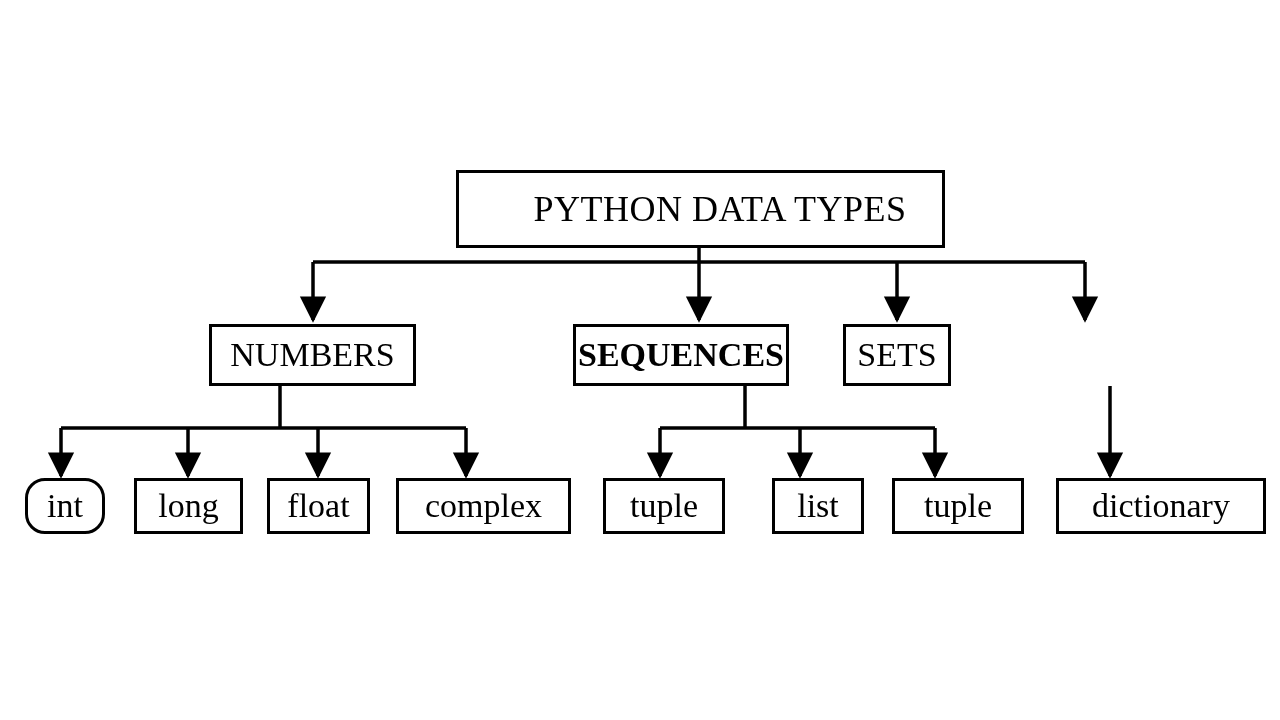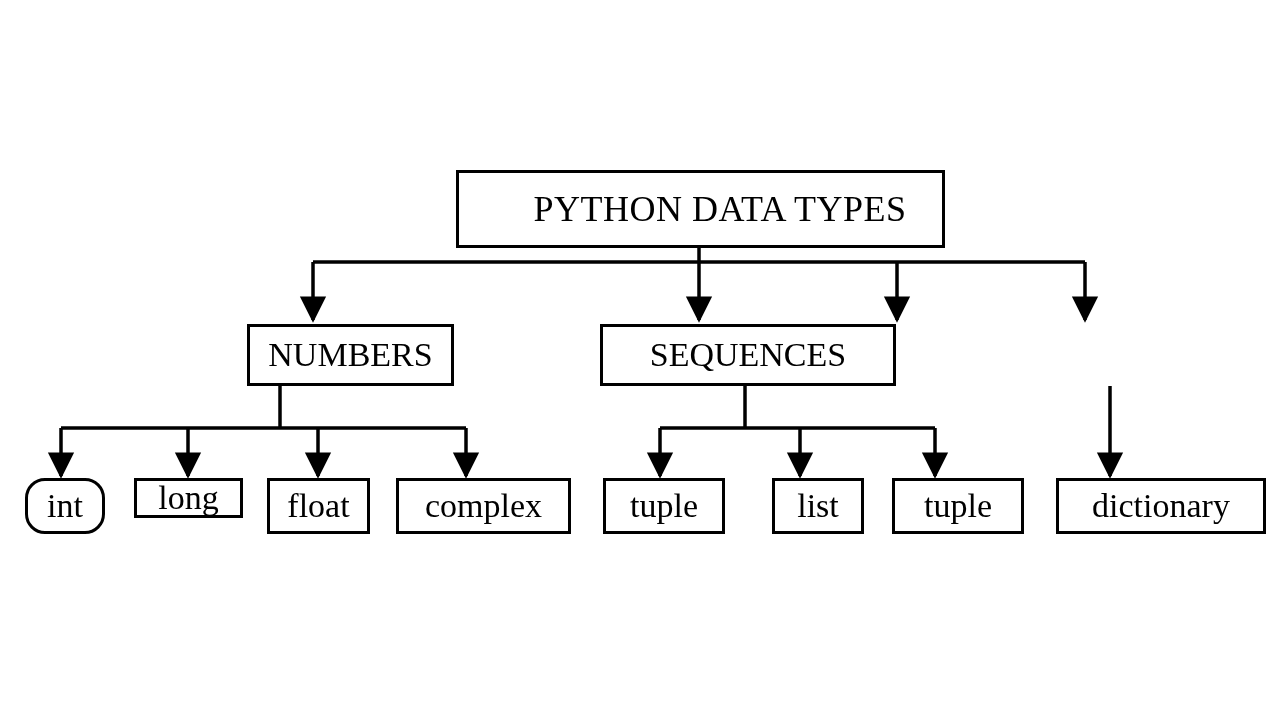--- a/index.html
+++ b/index.html
@@ -76,34 +76,37 @@
     <line x1="800" y1="428" x2="800" y2="476" marker-end="url(#arrow)"></line>
     <line x1="935" y1="428" x2="935" y2="476" marker-end="url(#arrow)"></line>
 
     <line x1="1110" y1="386" x2="1110" y2="476" marker-end="url(#arrow)"></line>
   </svg>
 
   <div class="box title-box" style="left:456px; top:170px; width:489px; height:78px;">
     <span>PYTHON DATA TYPES</span>
   </div>
 
-  <div class="box cat-box" style="left:209px; top:324px; width:207px; height:62px;margin-left:38px;">
+  <div class="box cat-box" style="left:209px; top:324px; width:207px; height:62px;">
     <span>NUMBERS</span>
   </div>
 
-  <div class="box cat-box" style="left:600px; top:324px; width:296px; height:62px;">
+  <div class="box cat-box" style="left:573px; top:324px; width:216px; height:62px;font-weight:bold;">
     <span>SEQUENCES</span>
   </div>
 
+  <div class="box cat-box" style="left:843px; top:324px; width:108px; height:62px;">
+    <span>SETS</span>
+  </div>
 
 
   <div class="box leaf-box" style="left:25px;  top:478px; width:80px;  height:56px;border-radius:20px;">
     <span>int</span>
   </div>
-  <div class="box leaf-box" style="left:134px; top:478px; width:109px; height:40px;">
+  <div class="box leaf-box" style="left:134px; top:478px; width:109px; height:56px;">
     <span>long</span>
   </div>
   <div class="box leaf-box" style="left:267px; top:478px; width:103px; height:56px;">
     <span>float</span>
   </div>
   <div class="box leaf-box" style="left:396px; top:478px; width:175px; height:56px;justify-content:center;">
     <span>complex</span>
   </div>
 
   <div class="box leaf-box" style="left:603px; top:478px; width:122px; height:56px;">

